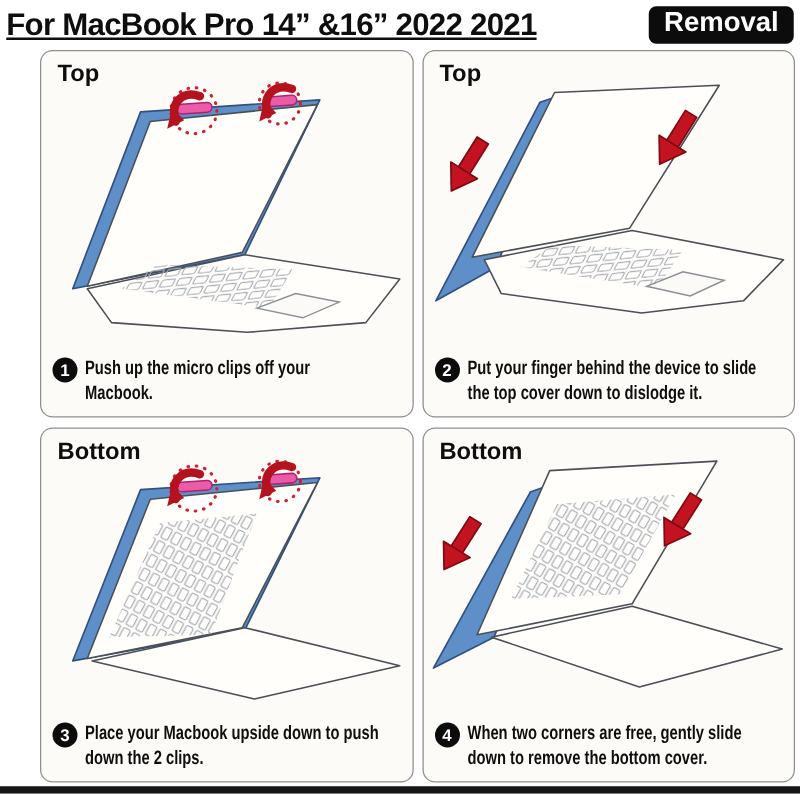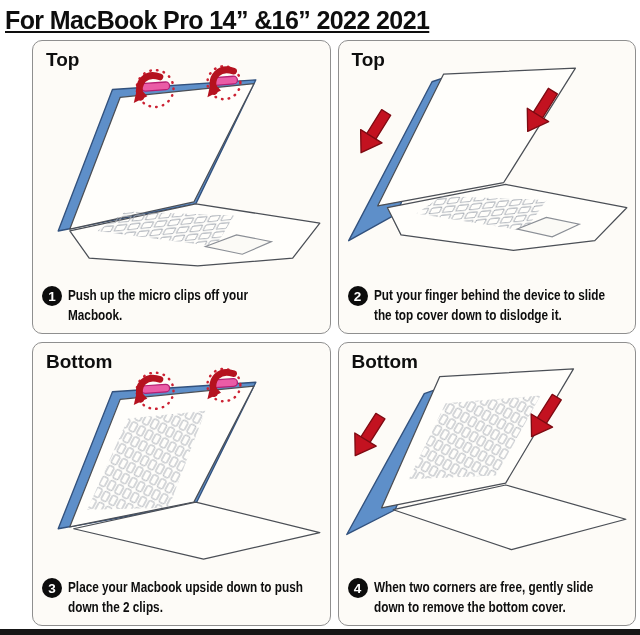--- a/index.html
+++ b/index.html
@@ -57,20 +57,21 @@
   svg .arrR{fill:#c31220;stroke:#7e0a12;stroke-width:1.4;stroke-linejoin:round;}
   svg .curv{fill:none;stroke:#b5121f;stroke-width:7;stroke-linecap:round;}
   svg .curvHead{fill:#b5121f;}
   svg .pad{fill:#fbfaf6;stroke:#8b8f96;stroke-width:1.2;}
 </style>
 </head>
 <body>
 
 <div class="header">
   <div class="title">For MacBook Pro 14” &amp;16” 2022 2021</div>
+  <div class="badge">Removal</div>
 </div>
 
 <div class="panels">
 
   <div class="panel row1">
     <div class="area-label">Top</div>
     <svg class="illus" viewBox="0 0 306 206" height="206" preserveAspectRatio="xMidYMid meet">
       <defs>
         <pattern id="kb1" width="13" height="9" patternUnits="userSpaceOnUse" patternTransform="skewX(-32) rotate(-6)">
           <rect x="1" y="1" width="10" height="6" rx="1.2" fill="none" stroke="#a8adb5" stroke-width="1"></rect>

